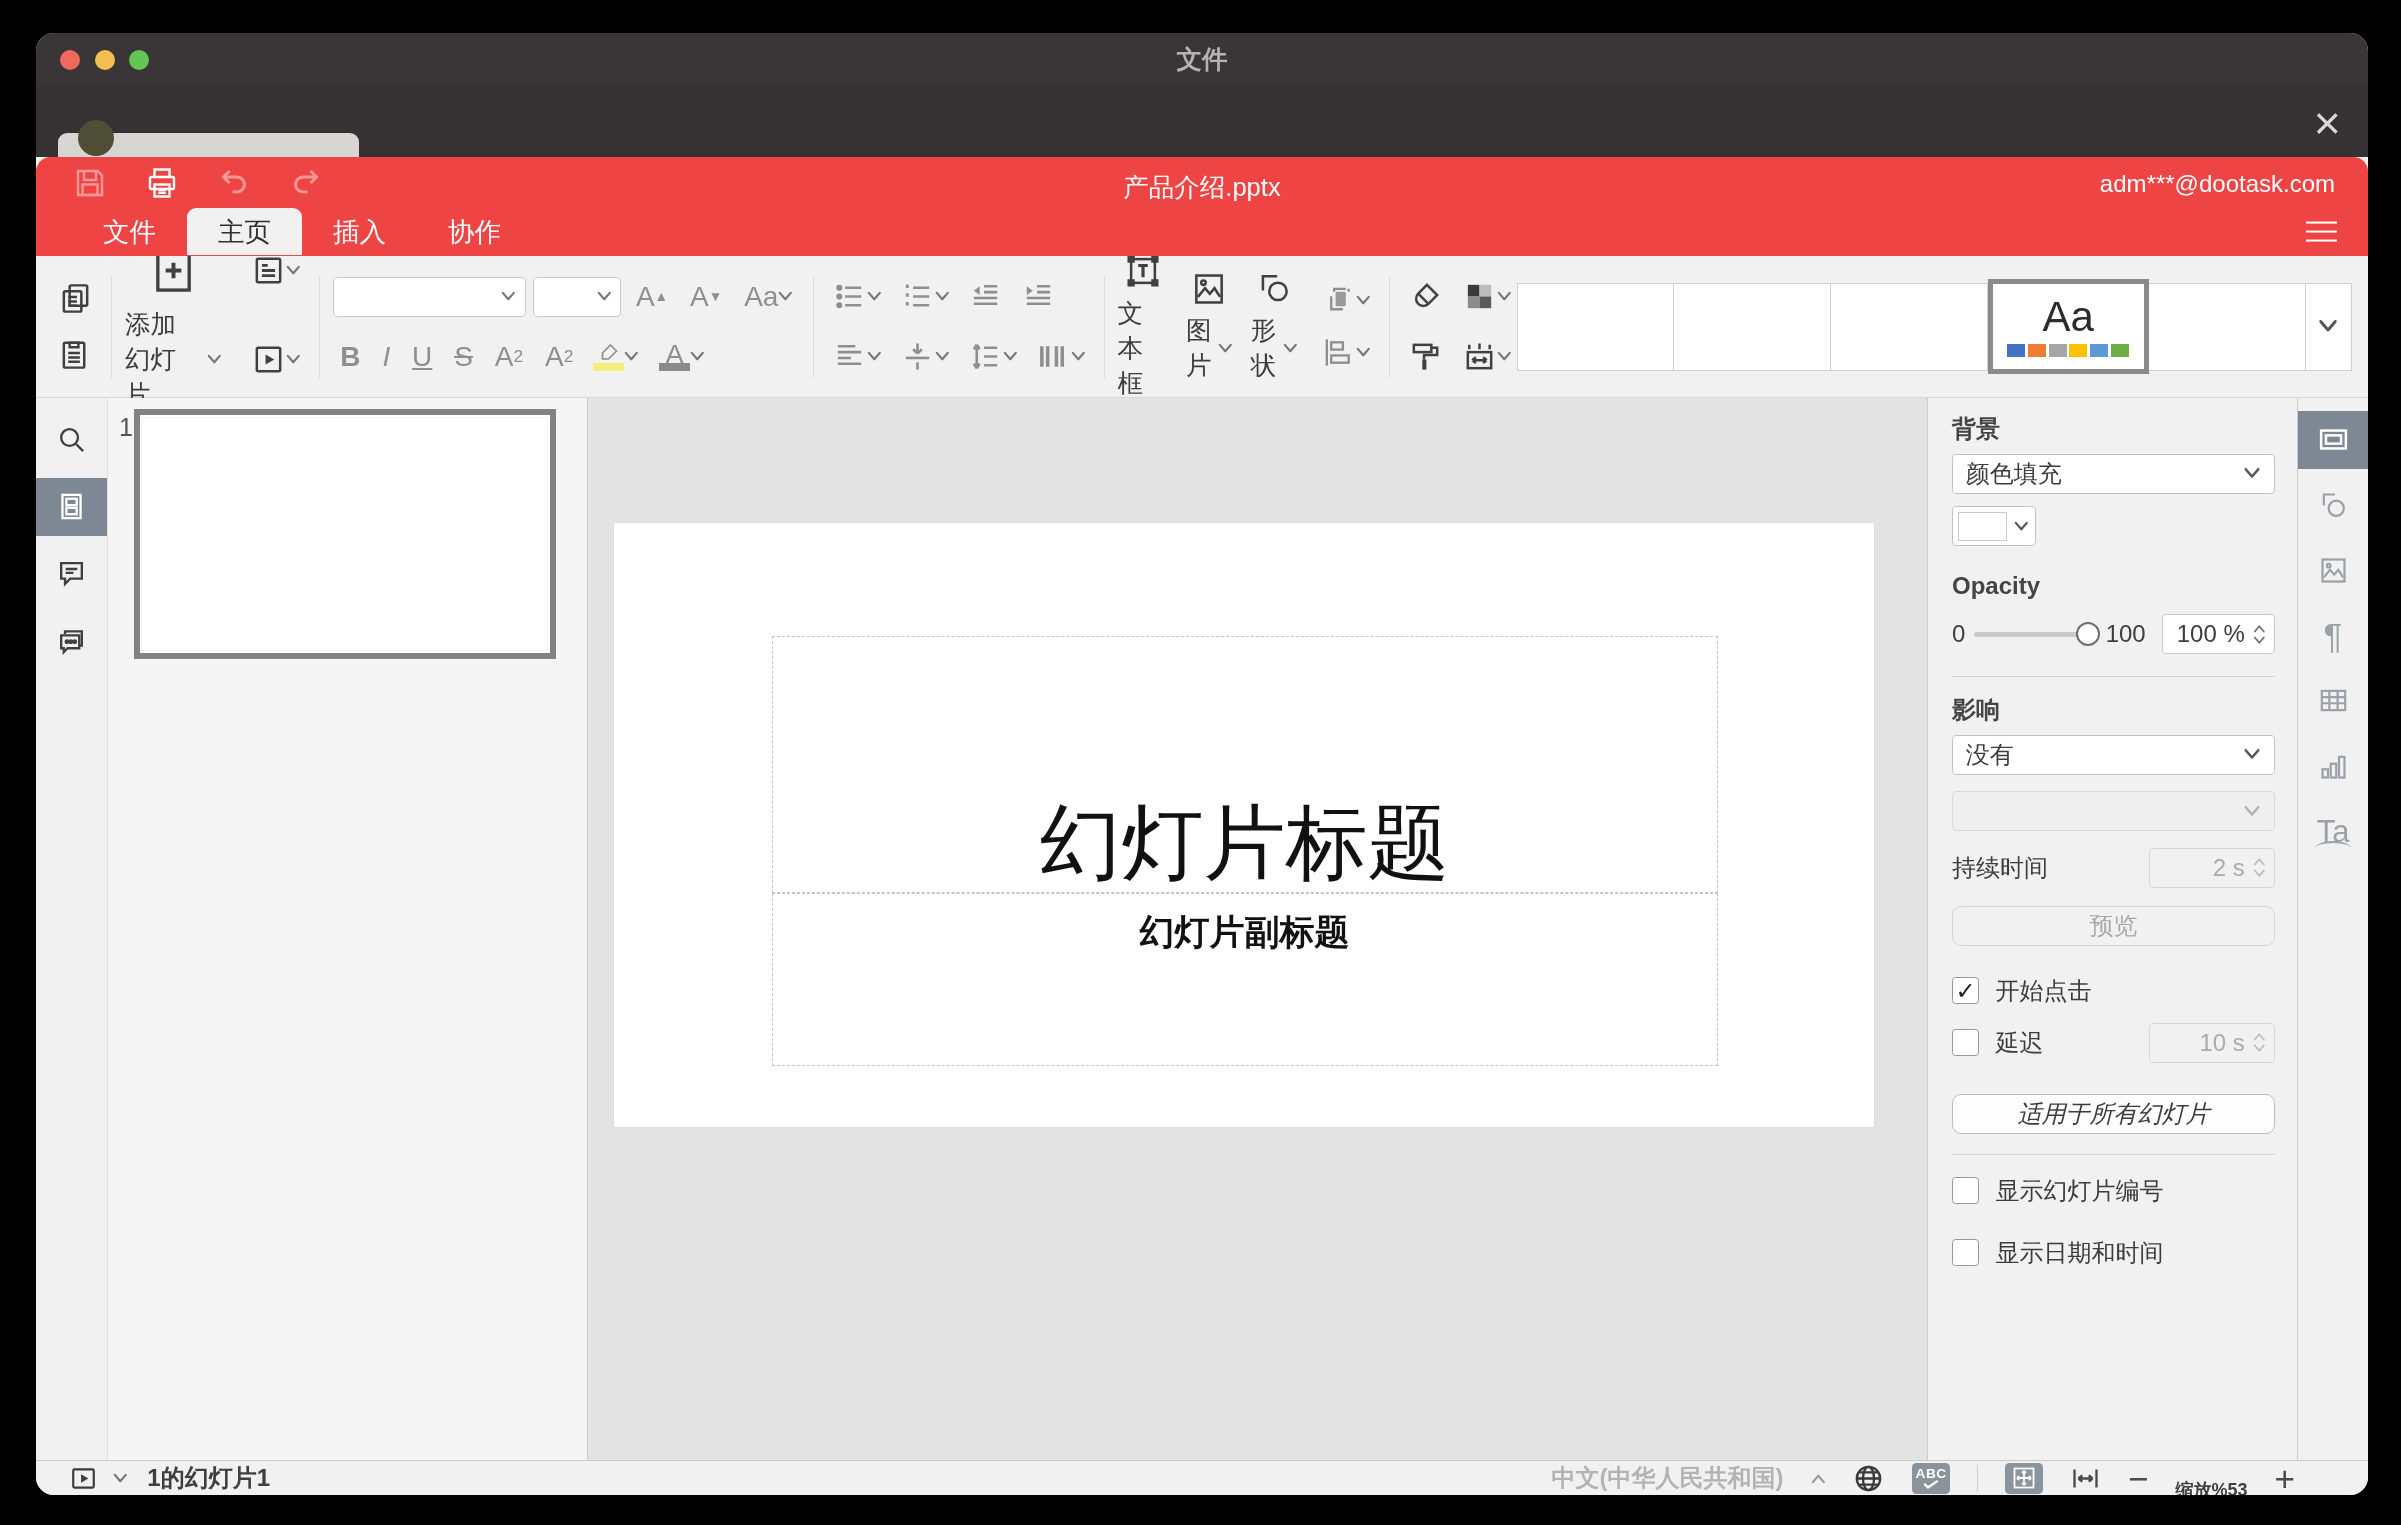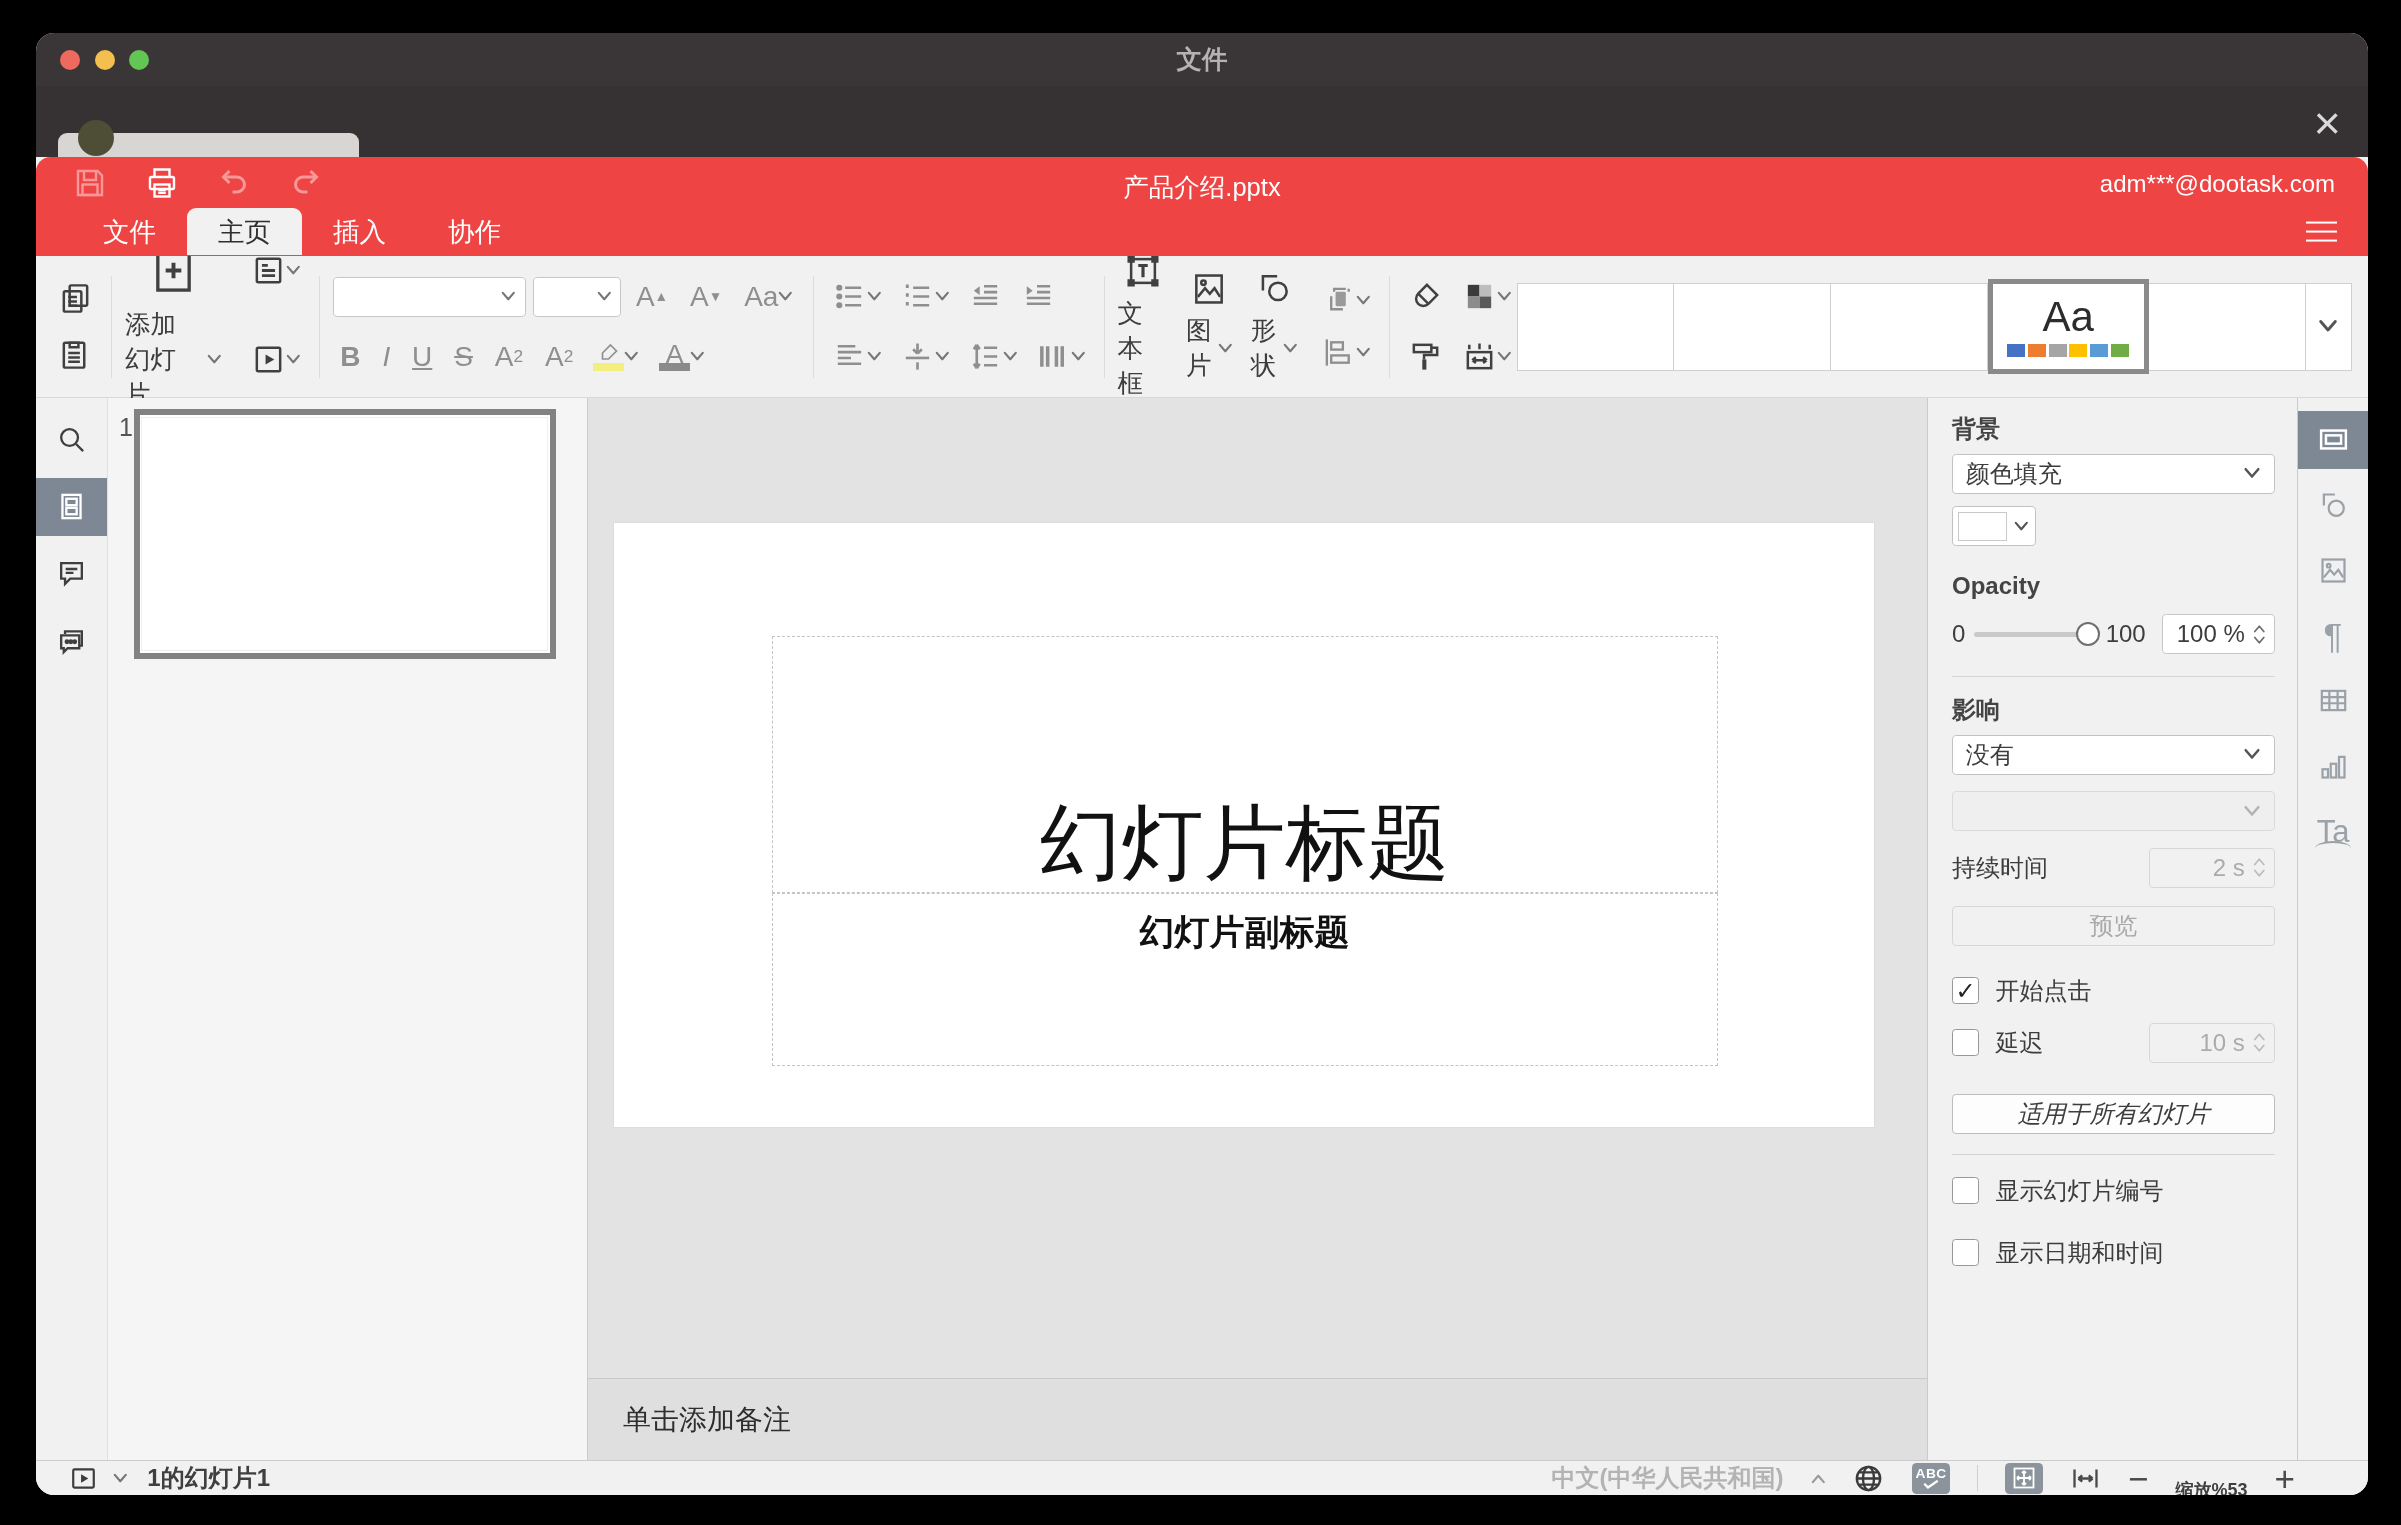--- a/index.html
+++ b/index.html
@@ -96,21 +96,21 @@
   #opacity-label{margin-top:25.5px;}
   #slider-row{display:flex;align-items:center;margin-top:14.6px;gap:9px;}
   #slider-track{flex:1 1 auto;height:4.6px;background:#c9c9c9;border-radius:2.7px;position:relative;}
   #slider-knob{position:absolute;right:-3.6px;top:50%;transform:translateY(-50%);width:24px;height:24px;border-radius:50%;background:#fff;border:2.7px solid #6f6f6f;}
   .spinner{height:40px;border:0.9px solid #c6c6c6;border-radius:4.6px;background:#fff;display:flex;align-items:center;justify-content:flex-end;padding:0 7.3px 0 9px;gap:7.3px;}
   .spinner.dis{background:#f1f1f1;border-color:#d6d6d6;color:#ababab;}
   .spin-arrows{display:flex;flex-direction:column;gap:2.7px;color:#8a8a8a;}
   .spin-arrows svg{width:14.6px;height:9px;display:block;}
   .hr{border-top:0.9px solid #d4d4d4;margin:22px 0 16.4px 0;}
   .duration-row{display:flex;align-items:center;justify-content:space-between;margin-top:16.4px;}
-  .btn{height:40px;border:0.9px solid #c9c9c9;border-radius:4px;display:flex;align-items:center;justify-content:center;margin-top:18px;}
+  .btn{height:40px;border:0.9px solid #c9c9c9;border-radius:9px;display:flex;align-items:center;justify-content:center;margin-top:18px;}
   .btn.dis{color:#a9a9a9;background:#f1f1f1;border-color:#d6d6d6;}
   .btn.normal{background:#fdfdfd;color:#3d3d3d;border-color:#bdbdbd;font-style:italic;}
   .cb-row{display:flex;align-items:center;gap:16.4px;margin-top:20px;}
   .cbox{width:27px;height:27px;background:#fff;border:1.8px solid #989898;border-radius:3.6px;display:flex;align-items:center;justify-content:center;font-size:24px;font-weight:700;color:#222;flex:0 0 auto;}
   .cb-spread{justify-content:flex-start;position:relative;}
   .cb-spread .spinner{position:absolute;right:0;width:126px;}
   
   #right-strip{width:71px;background:#f1f1f1;border-left:0.9px solid #cbcbcb;display:flex;flex-direction:column;align-items:center;padding-top:12.8px;flex:0 0 auto;}
   .rs-item{width:71px;height:58px;display:flex;align-items:center;justify-content:center;color:#9aa1a8;}
   .rs-item svg{width:33px;height:33px;}
@@ -604,23 +604,20 @@
         <div id="canvas">
           <div id="slide">
             <div class="ph" id="ph-title">
               <span id="slide-title">幻灯片标题</span>
             </div>
             <div class="ph" id="ph-subtitle">
               <span id="slide-subtitle">幻灯片副标题</span>
             </div>
           </div>
         </div>
-        <div id="notes">
-          <span id="notes-text">单击添加备注</span>
-        </div>
       </div>
 
       <div id="inspector">
         <div class="sec-label">背景</div>
         <div class="select">
           <span class="grow">颜色填充</span>
           <span class="sel-chv">
               <svg viewBox="0 0 20 14" width="18" height="12.8">
                 <use href="#sym-chv"></use>
               </svg>

